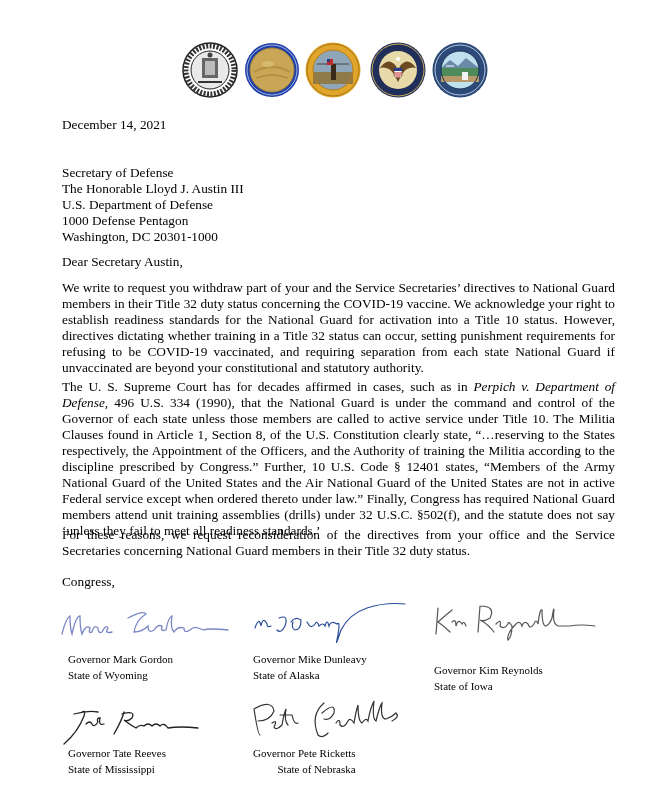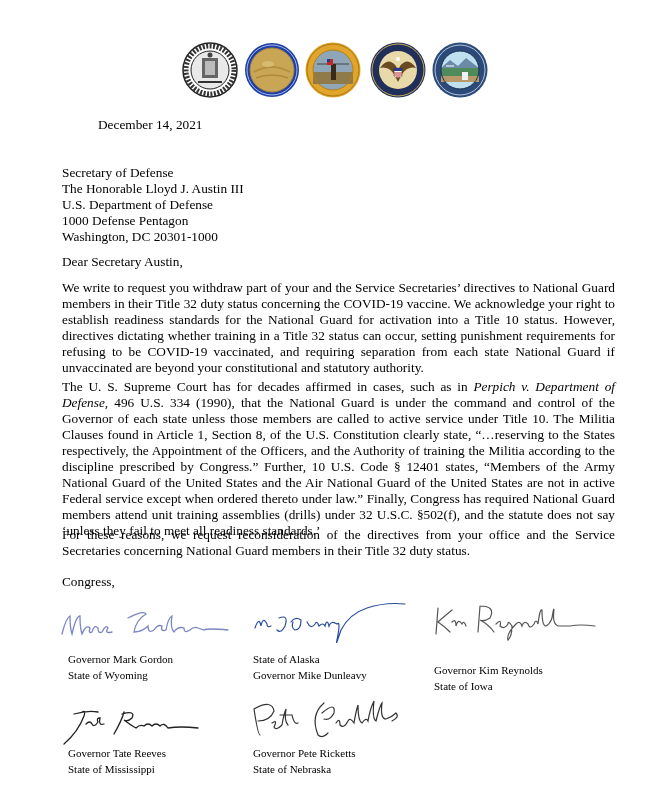--- a/index.html
+++ b/index.html
@@ -74,21 +74,21 @@
       <path d="M9 26 L18 18 L26 24 L34 16 L47 26 Z" fill="#6a8aa8"></path>
       <rect x="9" y="26" width="38" height="8" fill="#4e8a5a"></rect>
       <rect x="9" y="34" width="38" height="6" fill="#b89a6a"></rect>
       <rect x="30" y="30" width="6" height="8" fill="#f2f2f2"></rect>
       <path d="M14 24 L22 24" stroke="#fff" stroke-width="1"></path>
       <circle cx="28" cy="28" r="19" fill="none" stroke="#1a3050" stroke-width="1"></circle>
     </svg>
   </div>
 </div>
 
-<div class="text" style="top:117px;margin-left:36px;">December 14, 2021</div>
+<div class="text" style="top:117px;">December 14, 2021</div>
 
 <div class="text" style="top:165px;">
   <div class="line">Secretary of Defense</div>
   <div class="line">The Honorable Lloyd J. Austin III</div>
   <div class="line">U.S. Department of Defense</div>
   <div class="line">1000 Defense Pentagon</div>
   <div class="line">Washington, DC 20301-1000</div>
 </div>
 
 <div class="text" style="top:254px;">Dear Secretary Austin,</div>
@@ -141,27 +141,27 @@
     <path d="M74 8 Q60 20 68 40 Q72 44 78 38 M72 18 Q86 6 84 18 Q80 26 74 24"></path>
     <path d="M86 28 Q90 22 90 30 Q94 34 98 26 Q100 22 104 28 Q106 16 108 10 Q108 26 112 28 Q116 22 118 26 Q120 14 124 6 Q122 24 126 26 Q130 10 132 8 Q130 24 136 24 Q142 22 146 18 Q150 22 142 26"></path>
   </g>
 </svg>
 
 <div class="sig-block" style="left:68px; top:651px;">
   <div>Governor Mark Gordon</div>
   <div>State of Wyoming</div>
 </div>
 <div class="sig-block" style="left:253px; top:651px;">
+  <div>Governor Mike Dunleavy</div>
   <div>State of Alaska</div>
-  <div>Governor Mike Dunleavy</div>
 </div>
 <div class="sig-block" style="left:434px; top:651px;margin-top:11px;">
   <div>Governor Kim Reynolds</div>
   <div>State of Iowa</div>
 </div>
 <div class="sig-block" style="left:68px; top:745px;">
   <div>Governor Tate Reeves</div>
   <div>State of Mississippi</div>
 </div>
-<div class="sig-block" style="left:253px; top:745px;">
+<div class="sig-block" style="left:253px; top:745px;text-align:right;">
   <div>Governor Pete Ricketts</div>
   <div>State of Nebraska</div>
 </div>
 
 </body></html>

